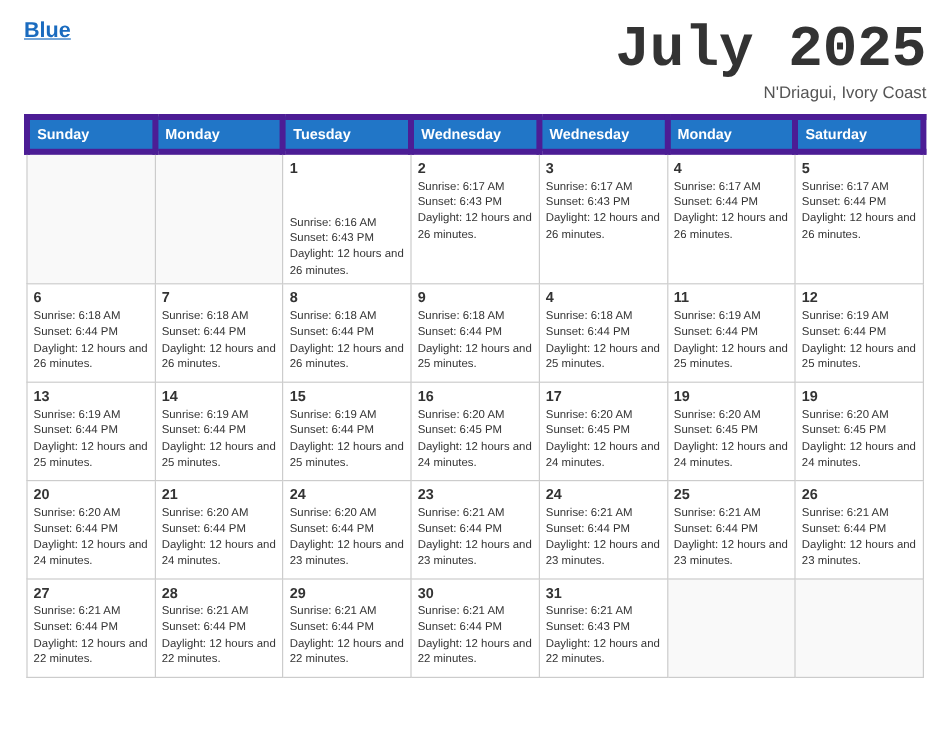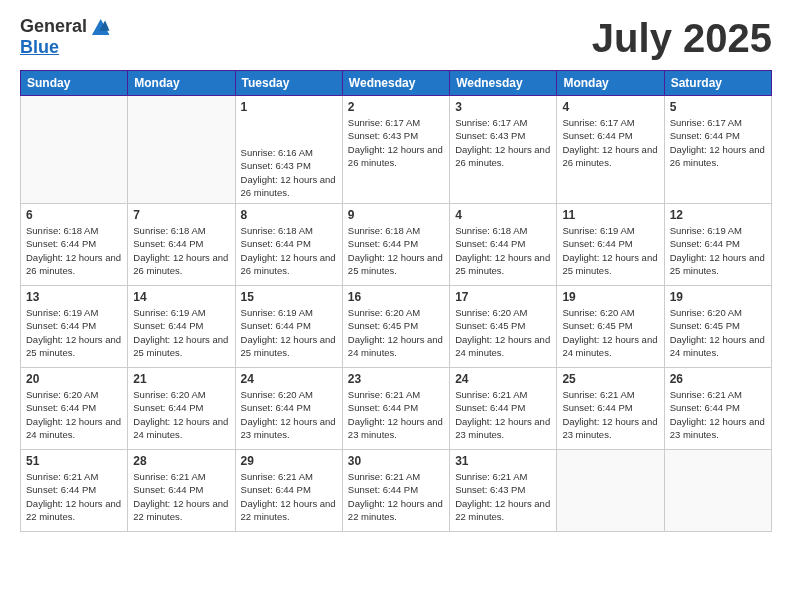--- a/index.html
+++ b/index.html
@@ -36,43 +36,44 @@
     .logo-blue { color: #1a6bbf; text-decoration: underline; }
     .logo-icon {
       width: 22px;
       height: 22px;
       margin-left: 2px;
     }
     .title-block {
       text-align: right;
     }
     .month-title {
-      font-size: 40px;
+      font-size: 48px;
       font-weight: bold;
       color: #333;
       line-height: 1.1;
+      font-family: Liberation Mono, monospace;
     }
     .subtitle {
       font-size: 14px;
       color: #555;
       text-align: right;
     }
     .calendar {
       width: 100%;
       border-collapse: collapse;
       border: 1px solid #ccc;
     }
     .calendar th {
       background: #2176c7;
       color: #fff;
       font-size: 12px;
       font-weight: bold;
       padding: 5px 6px;
       text-align: left;
-      border: 1px solid #4c1d95;
+      border: 5px solid #4c1d95;
     }
     .calendar td {
       border: 1px solid #ccc;
       vertical-align: top;
       padding: 4px 5px;
       width: calc(100% / 7);
       height: 82px;
       background: #fff;
     }
     .calendar td.empty {
@@ -91,32 +92,26 @@
       line-height: 1.4;
     }
   </style>
 </head>
 <body>
 
 <div class="page">
   <div class="header">
     <div class="logo">
       <div>
-        <div style="display:flex;align-items:center;">
-          <span class="logo-text logo-general">General</span>
-          <svg class="logo-icon" viewBox="0 0 30 30" xmlns="http://www.w3.org/2000/svg">
-            <polygon points="4,26 16,4 28,26" fill="#2176c7"></polygon>
-            <polygon points="14,20 22,6 28,20" fill="#1a5fa0"></polygon>
-          </svg>
-        </div>
         <span class="logo-text logo-blue">Blue</span>
       </div>
     </div>
     <div class="title-block">
       <div class="month-title">July 2025</div>
+      <div class="subtitle">N'Driagui, Ivory Coast</div>
     </div>
   </div>
 
   <table class="calendar">
     <thead>
       <tr>
       <th>Sunday</th>
           <th>Monday</th>
           <th>Tuesday</th>
           <th>Wednesday</th>
@@ -287,21 +282,21 @@
           </td>
           <td>
             <span class="day-num">26</span>
             <div class="day-info" style="white-space: pre-line;">Sunrise: 6:21 AM
 Sunset: 6:44 PM
 Daylight: 12 hours and 23 minutes.</div>
           </td>
         </tr>
         <tr>
           <td>
-            <span class="day-num">51</span>
+            <span class="day-num">27</span>
             <div class="day-info" style="white-space: pre-line;">Sunrise: 6:21 AM
 Sunset: 6:44 PM
 Daylight: 12 hours and 22 minutes.</div>
           </td>
           <td>
             <span class="day-num">28</span>
             <div class="day-info" style="white-space: pre-line;">Sunrise: 6:21 AM
 Sunset: 6:44 PM
 Daylight: 12 hours and 22 minutes.</div>
           </td>

